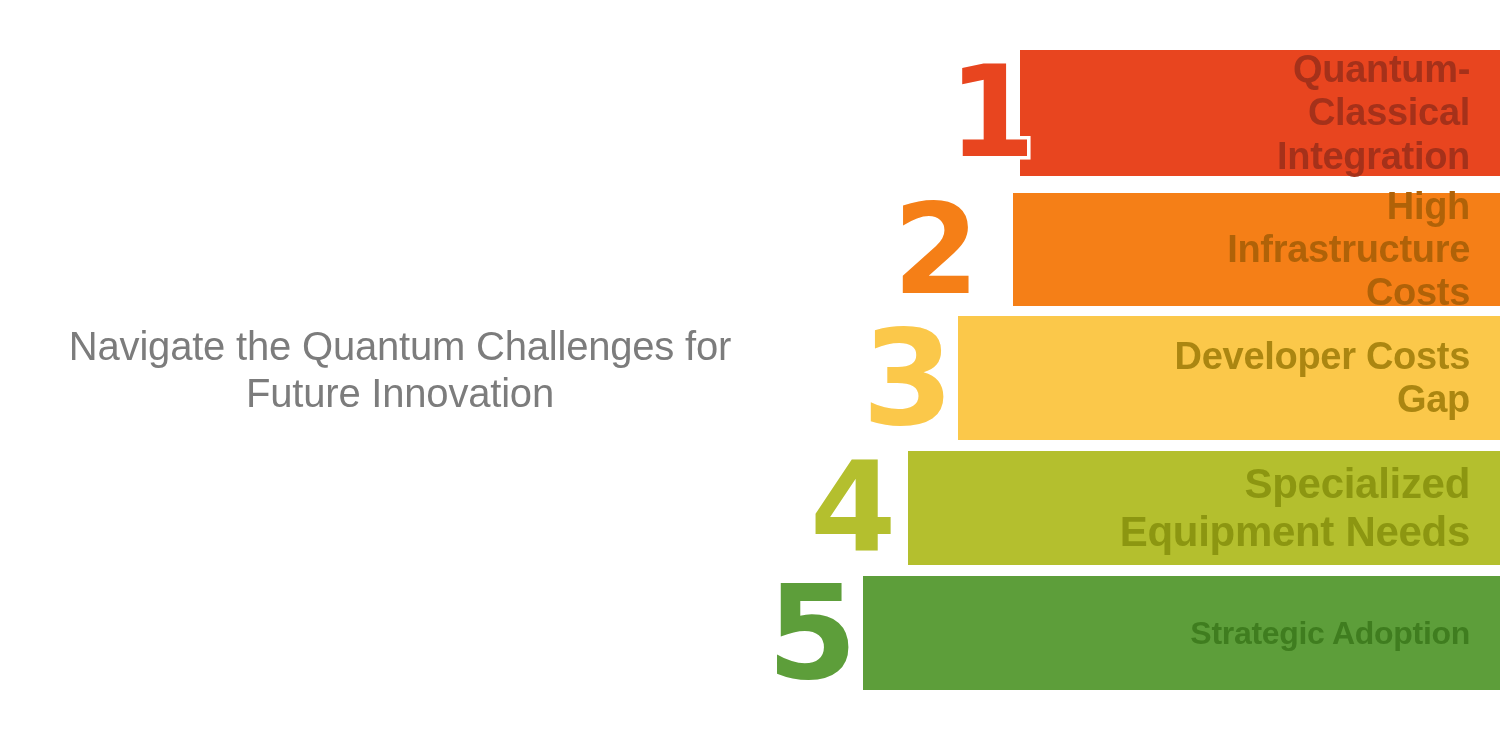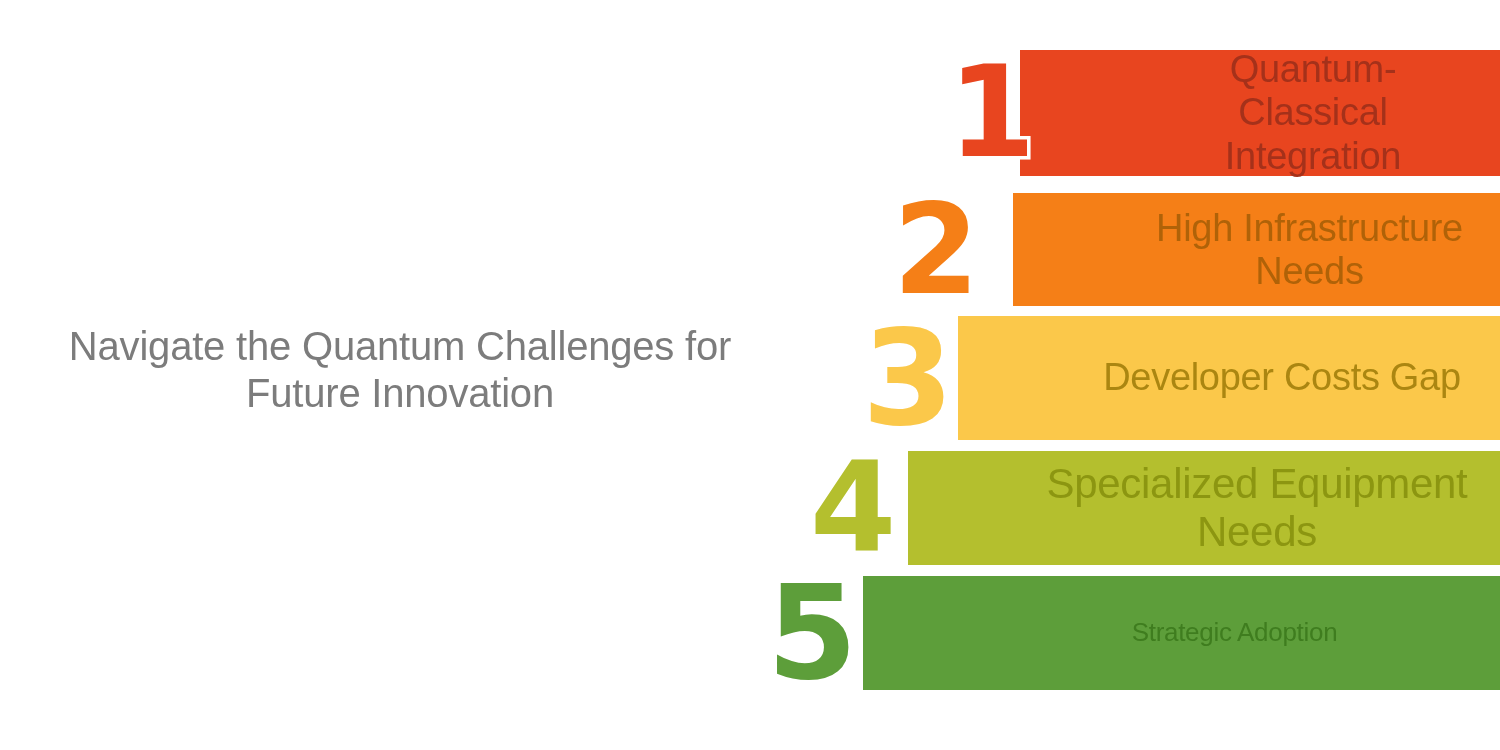--- a/index.html
+++ b/index.html
@@ -54,22 +54,22 @@
     top: 0;
     right: 0;
     bottom: 0;
   }
   .bar-label {
     position: absolute;
     top: 50%;
     transform: translateY(-50%);
     right: 30px;
     left: 136px;
-    text-align: center;
-    font-weight: normal;
+    text-align: right;
+    font-weight: bold;
     line-height: 1.14;
     letter-spacing: -0.3px;
     -webkit-font-smoothing: antialiased;
   }
   .num {
     position: absolute;
     top: 50%;
     transform: translateY(-50%);
     font-weight: bold;
     line-height: 1;
@@ -110,40 +110,40 @@
 
     <div class="row" id="row1">
       <div class="bar" style="background: rgb(232, 69, 31);"></div>
       <div class="bar-label" style="color: rgb(165, 49, 26); font-size: 38px;">Quantum-Classical Integration</div>
       <div class="num" id="num1" style="color: rgb(255, 255, 255); -webkit-text-stroke: 7px rgb(255, 255, 255);">1</div>
       <div class="num-fill" id="num1f" style="left: -72px; font-size: 126px; color: rgb(232, 69, 31);">1</div>
     </div>
 
     <div class="row" id="row2">
       <div class="bar" style="background: rgb(245, 127, 23);"></div>
-      <div class="bar-label" style="color: rgb(176, 98, 8); font-size: 38px;">High Infrastructure Needs</div>
+      <div class="bar-label" style="color: rgb(176, 98, 8); font-size: 38px;">High Infrastructure Costs</div>
       <div class="num" id="num2" style="color: rgb(255, 255, 255); -webkit-text-stroke: 7px rgb(255, 255, 255);">2</div>
       <div class="num-fill" id="num2f" style="left: -120px; font-size: 124px; color: rgb(245, 127, 23);">2</div>
     </div>
 
     <div class="row" id="row3">
       <div class="bar" style="background: rgb(251, 200, 74);"></div>
       <div class="bar-label" style="color: rgb(171, 134, 17); font-size: 38px;">Developer Costs Gap</div>
       <div class="num" id="num3" style="color: rgb(255, 255, 255); -webkit-text-stroke: 7px rgb(255, 255, 255);">3</div>
       <div class="num-fill" id="num3f" style="left: -96px; font-size: 132px; color: rgb(251, 200, 74);">3</div>
     </div>
 
     <div class="row" id="row4">
       <div class="bar" style="background: rgb(180, 191, 46);"></div>
       <div class="bar-label" style="color: rgb(140, 150, 17); font-size: 42px;">Specialized Equipment Needs</div>
       <div class="num" id="num4" style="color: rgb(255, 255, 255); -webkit-text-stroke: 7px rgb(255, 255, 255);">4</div>
       <div class="num-fill" id="num4f" style="left: -98px; font-size: 124px; color: rgb(180, 191, 46);">4</div>
     </div>
 
     <div class="row" id="row5">
       <div class="bar" style="background: rgb(93, 158, 58);"></div>
-      <div class="bar-label" style="color: rgb(63, 125, 31); font-size: 26px;">Strategic Adoption</div>
+      <div class="bar-label" style="color: rgb(63, 125, 31); font-size: 32px;">Strategic Adoption</div>
       <div class="num" id="num5" style="color: rgb(255, 255, 255); -webkit-text-stroke: 7px rgb(255, 255, 255);">5</div>
       <div class="num-fill" id="num5f" style="left: -96px; font-size: 130px; color: rgb(93, 158, 58);">5</div>
     </div>
 
   </div>
 </div>
 
 </body></html>

